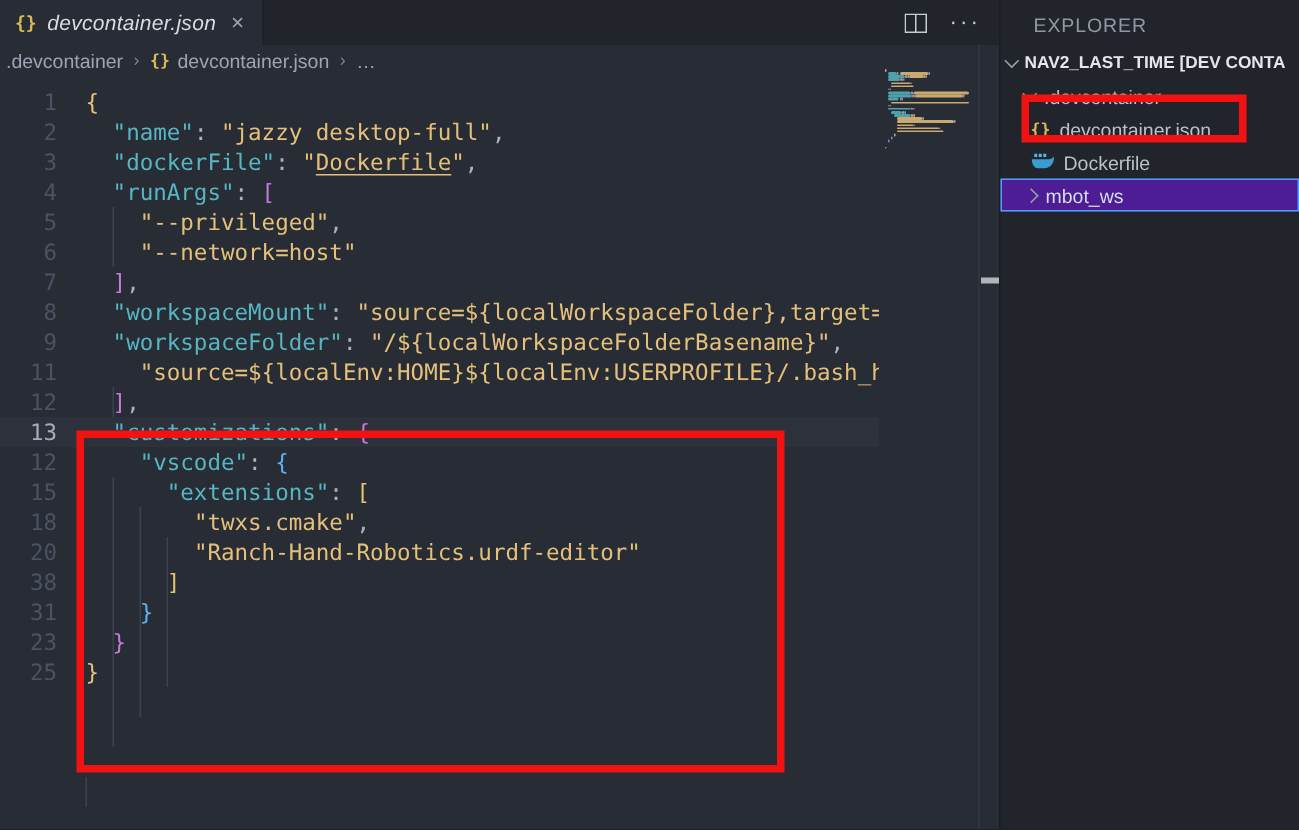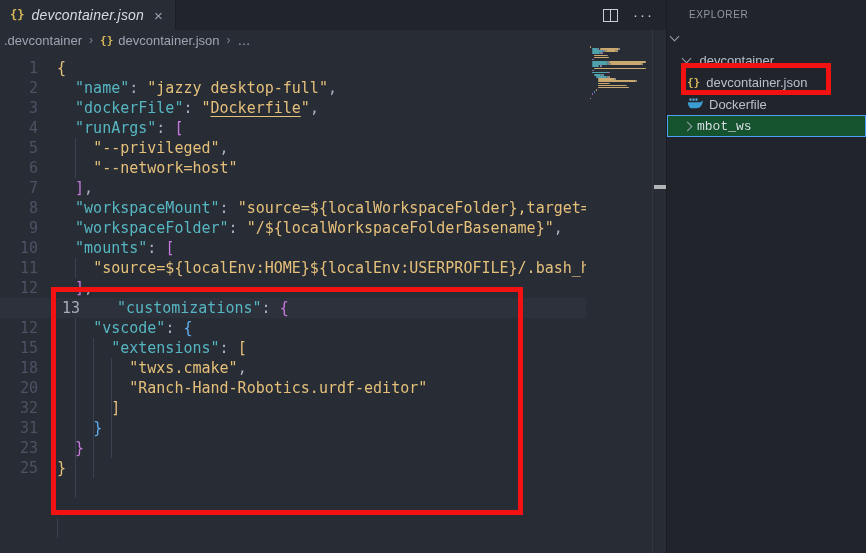--- a/index.html
+++ b/index.html
@@ -24,21 +24,21 @@
   .breadcrumbs .json-ic{color:var(--c-json-gold,#d8b95a);font-family:"DejaVu Sans Mono",monospace;
        font-size:11px;font-weight:bold;}
   .crumb-sep{color:#7d8590;font-size:12px;}
   .crumb-file{display:flex;align-items:center;gap:5px;}
 
   
   #codepane{position:absolute;left:0;top:50px;width:586px;height:503px;overflow:hidden;
        font-family:"DejaVu Sans Mono",monospace;font-size:15px;}
   #lines{padding-top:8px;}
   .line{display:flex;height:20px;line-height:20px;white-space:pre;}
-  .line.cur{background:var(--c-current-line-bg,#2c313c);padding-left:42px;}
+  .line.cur{background:var(--c-current-line-bg,#2c313c);}
   .ln{flex:none;width:38px;text-align:right;color:var(--c-line-number,#4b5263);}
   .line.cur .ln{color:#a6adba;}
   .ltext{padding-left:19px;}
   .t-key{color:var(--c-key,#56b6c2);}
   .t-str{color:var(--c-string,#e5c07b);}
   .t-pun{color:var(--c-punctuation,#abb2bf);}
   .t-b1{color:var(--c-bracket1,#e5c07b);}
   .t-b2{color:var(--c-bracket2,#c678dd);}
   .t-b3{color:var(--c-bracket3,#61afef);}
   .t-lnk{color:var(--c-string,#e5c07b);text-decoration:underline;text-underline-offset:3px;}
@@ -47,28 +47,28 @@
 
   
   #minimap{position:absolute;left:590px;top:40px;width:62px;height:500px;overflow:hidden;}
   .mm-seg{position:absolute;height:1.6px;background:currentColor;opacity:.85;border-radius:1px;}
   #ruler{position:absolute;left:652px;top:30px;width:14px;height:523px;border-left:1px solid rgba(255,255,255,.05);}
   #cursor-marker{position:absolute;left:1px;top:155px;width:13px;height:4px;background:#b2b4b8;}
 
   
   .sidebar{position:absolute;left:666px;top:0;width:200px;height:553px;
        background:var(--c-panel-bg,#21252b);border-left:1px solid #1a1d23;box-sizing:border-box;}
-  .sb-title{padding:9px 0 0 22px;font-size:10px;color:#9198a3;letter-spacing:.6px;}
+  .sb-title{padding:9px 0 0 22px;font-size:13px;color:#9198a3;letter-spacing:.6px;}
   .sb-section{height:22px;margin-top:7px;display:flex;align-items:center;gap:5px;padding-left:4px;
        font-size:11.5px;font-weight:bold;color:#e4e7eb;white-space:nowrap;overflow:hidden;}
   .sb-row{height:22px;display:flex;align-items:center;gap:6px;font-size:13px;color:#b9c0cb;
        white-space:nowrap;box-sizing:border-box;cursor:pointer;}
   .sb-row.folder{padding-left:16px;}
   .sb-row.file{padding-left:20px;}
-  .sb-row.selected{background:#14532d;border:1px solid var(--c-selection-border,#4f9ff8);color:#d8dce3;font-family:Liberation Mono, monospace;}
+  .sb-row.selected{background:#4c1d95;border:1px solid var(--c-selection-border,#4f9ff8);color:#d8dce3;}
   .sb-row .json-ic{color:var(--c-json-gold,#d8b95a);font-family:"DejaVu Sans Mono",monospace;
        font-size:11px;font-weight:bold;}
   .chev{width:6px;height:6px;border-right:1.4px solid #9aa1ac;border-bottom:1.4px solid #9aa1ac;
        display:inline-block;flex:none;}
   .chev.down{transform:rotate(45deg);margin-top:-4px;}
   .chev.right{transform:rotate(-45deg);}
 
   
   .anno{position:absolute;border:5px solid var(--c-annotation-red,#f31212);box-sizing:border-box;
        pointer-events:none;}
@@ -112,29 +112,28 @@
     <div id="lines">
         <div class="line"><span class="ln">1</span><span class="ltext"><span class="t-b1">{</span></span></div>
         <div class="line"><span class="ln">2</span><span class="ltext"><span class="t-sp">  </span><span class="t-key">"name"</span><span class="t-pun">: </span><span class="t-str">"jazzy desktop-full"</span><span class="t-pun">,</span></span></div>
         <div class="line"><span class="ln">3</span><span class="ltext"><span class="t-sp">  </span><span class="t-key">"dockerFile"</span><span class="t-pun">: </span><span class="t-str">"</span><span class="t-lnk">Dockerfile</span><span class="t-str">"</span><span class="t-pun">,</span></span></div>
         <div class="line"><span class="ln">4</span><span class="ltext"><span class="t-sp">  </span><span class="t-key">"runArgs"</span><span class="t-pun">: </span><span class="t-b2">[</span></span></div>
         <div class="line"><span class="ln">5</span><span class="ltext"><span class="t-sp">    </span><span class="t-str">"--privileged"</span><span class="t-pun">,</span></span></div>
         <div class="line"><span class="ln">6</span><span class="ltext"><span class="t-sp">    </span><span class="t-str">"--network=host"</span></span></div>
         <div class="line"><span class="ln">7</span><span class="ltext"><span class="t-sp">  </span><span class="t-b2">]</span><span class="t-pun">,</span></span></div>
         <div class="line"><span class="ln">8</span><span class="ltext"><span class="t-sp">  </span><span class="t-key">"workspaceMount"</span><span class="t-pun">: </span><span class="t-str">"source=${localWorkspaceFolder},target=</span></span></div>
         <div class="line"><span class="ln">9</span><span class="ltext"><span class="t-sp">  </span><span class="t-key">"workspaceFolder"</span><span class="t-pun">: </span><span class="t-str">"/${localWorkspaceFolderBasename}"</span><span class="t-pun">,</span></span></div>
-        <div class="line"><span class="ln">10</span><span class="ltext"><span class="t-sp">  </span><span class="t-key">"mounts"</span><span class="t-pun">: </span><span class="t-b2">[</span></span></div>
         <div class="line"><span class="ln">11</span><span class="ltext"><span class="t-sp">    </span><span class="t-str">"source=${localEnv:HOME}${localEnv:USERPROFILE}/.bash_h</span></span></div>
         <div class="line"><span class="ln">12</span><span class="ltext"><span class="t-sp">  </span><span class="t-b2">]</span><span class="t-pun">,</span></span></div>
         <div class="line cur"><span class="ln">13</span><span class="ltext"><span class="t-sp">  </span><span class="t-key">"customizations"</span><span class="t-pun">: </span><span class="t-b2">{</span></span></div>
         <div class="line"><span class="ln">12</span><span class="ltext"><span class="t-sp">    </span><span class="t-key">"vscode"</span><span class="t-pun">: </span><span class="t-b3">{</span></span></div>
         <div class="line"><span class="ln">15</span><span class="ltext"><span class="t-sp">      </span><span class="t-key">"extensions"</span><span class="t-pun">: </span><span class="t-b1">[</span></span></div>
         <div class="line"><span class="ln">18</span><span class="ltext"><span class="t-sp">        </span><span class="t-str">"twxs.cmake"</span><span class="t-pun">,</span></span></div>
         <div class="line"><span class="ln">20</span><span class="ltext"><span class="t-sp">        </span><span class="t-str">"Ranch-Hand-Robotics.urdf-editor"</span></span></div>
-        <div class="line"><span class="ln">32</span><span class="ltext"><span class="t-sp">      </span><span class="t-b1">]</span></span></div>
+        <div class="line"><span class="ln">38</span><span class="ltext"><span class="t-sp">      </span><span class="t-b1">]</span></span></div>
         <div class="line"><span class="ln">31</span><span class="ltext"><span class="t-sp">    </span><span class="t-b3">}</span></span></div>
         <div class="line"><span class="ln">23</span><span class="ltext"><span class="t-sp">  </span><span class="t-b2">}</span></span></div>
         <div class="line"><span class="ln">25</span><span class="ltext"><span class="t-b1">}</span></span></div>
       </div>
   <div class="guide" style="left: 57px; top: 468px; height: 20px;"></div>
       <div class="guide" style="left: 75.06px; top: 88px; height: 40px;"></div>
       <div class="guide" style="left: 75.06px; top: 208px; height: 20px;"></div>
       <div class="guide" style="left: 75.06px; top: 268px; height: 180px;"></div>
       <div class="guide" style="left: 93.12px; top: 288px; height: 140px;"></div>
       <div class="guide" style="left: 111.18px; top: 308px; height: 100px;"></div>
@@ -197,20 +196,21 @@
       <div class="mm-seg t-b1" style="left: 0px; top: 57.6px; width: 1px;"></div>
     </div>
   <div id="ruler">
     <div id="cursor-marker"></div>
   </div>
 
   <div class="sidebar">
     <div class="sb-title">EXPLORER</div>
     <div class="sb-section">
       <span class="chev down"></span>
+      <span>NAV2_LAST_TIME [DEV CONTA</span>
     </div>
     <div class="sb-row folder">
       <span class="chev down"></span>
       <span>.devcontainer</span>
     </div>
     <div class="sb-row file">
       <span class="json-ic">{}</span>
       <span>devcontainer.json</span>
     </div>
     <div class="sb-row file">

